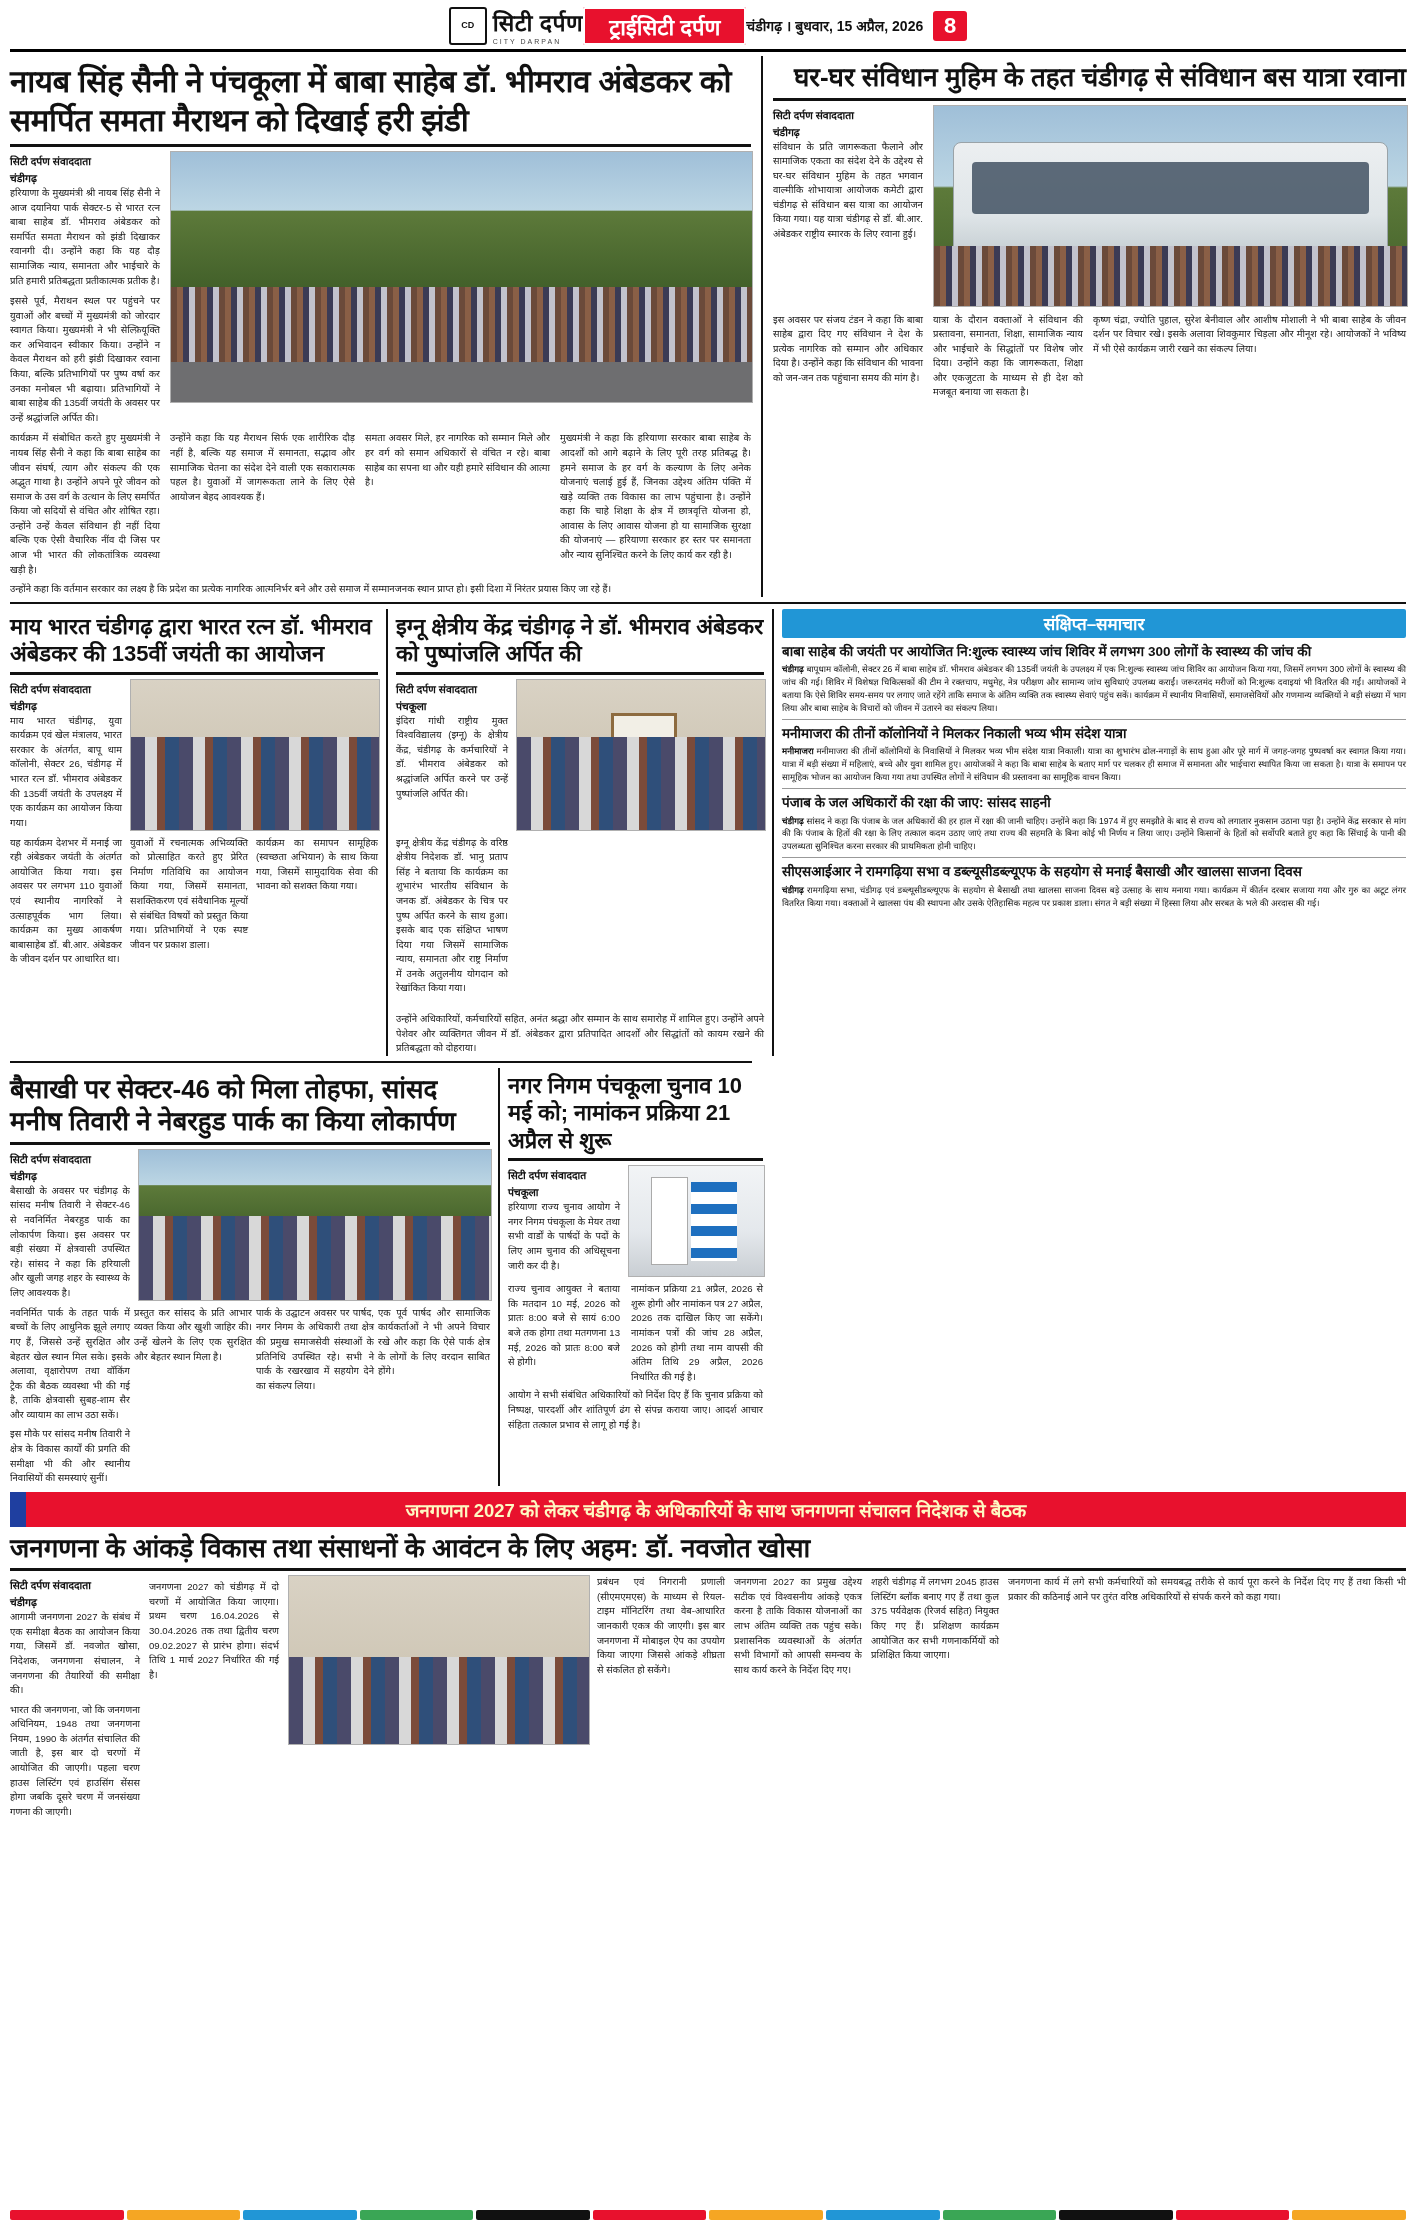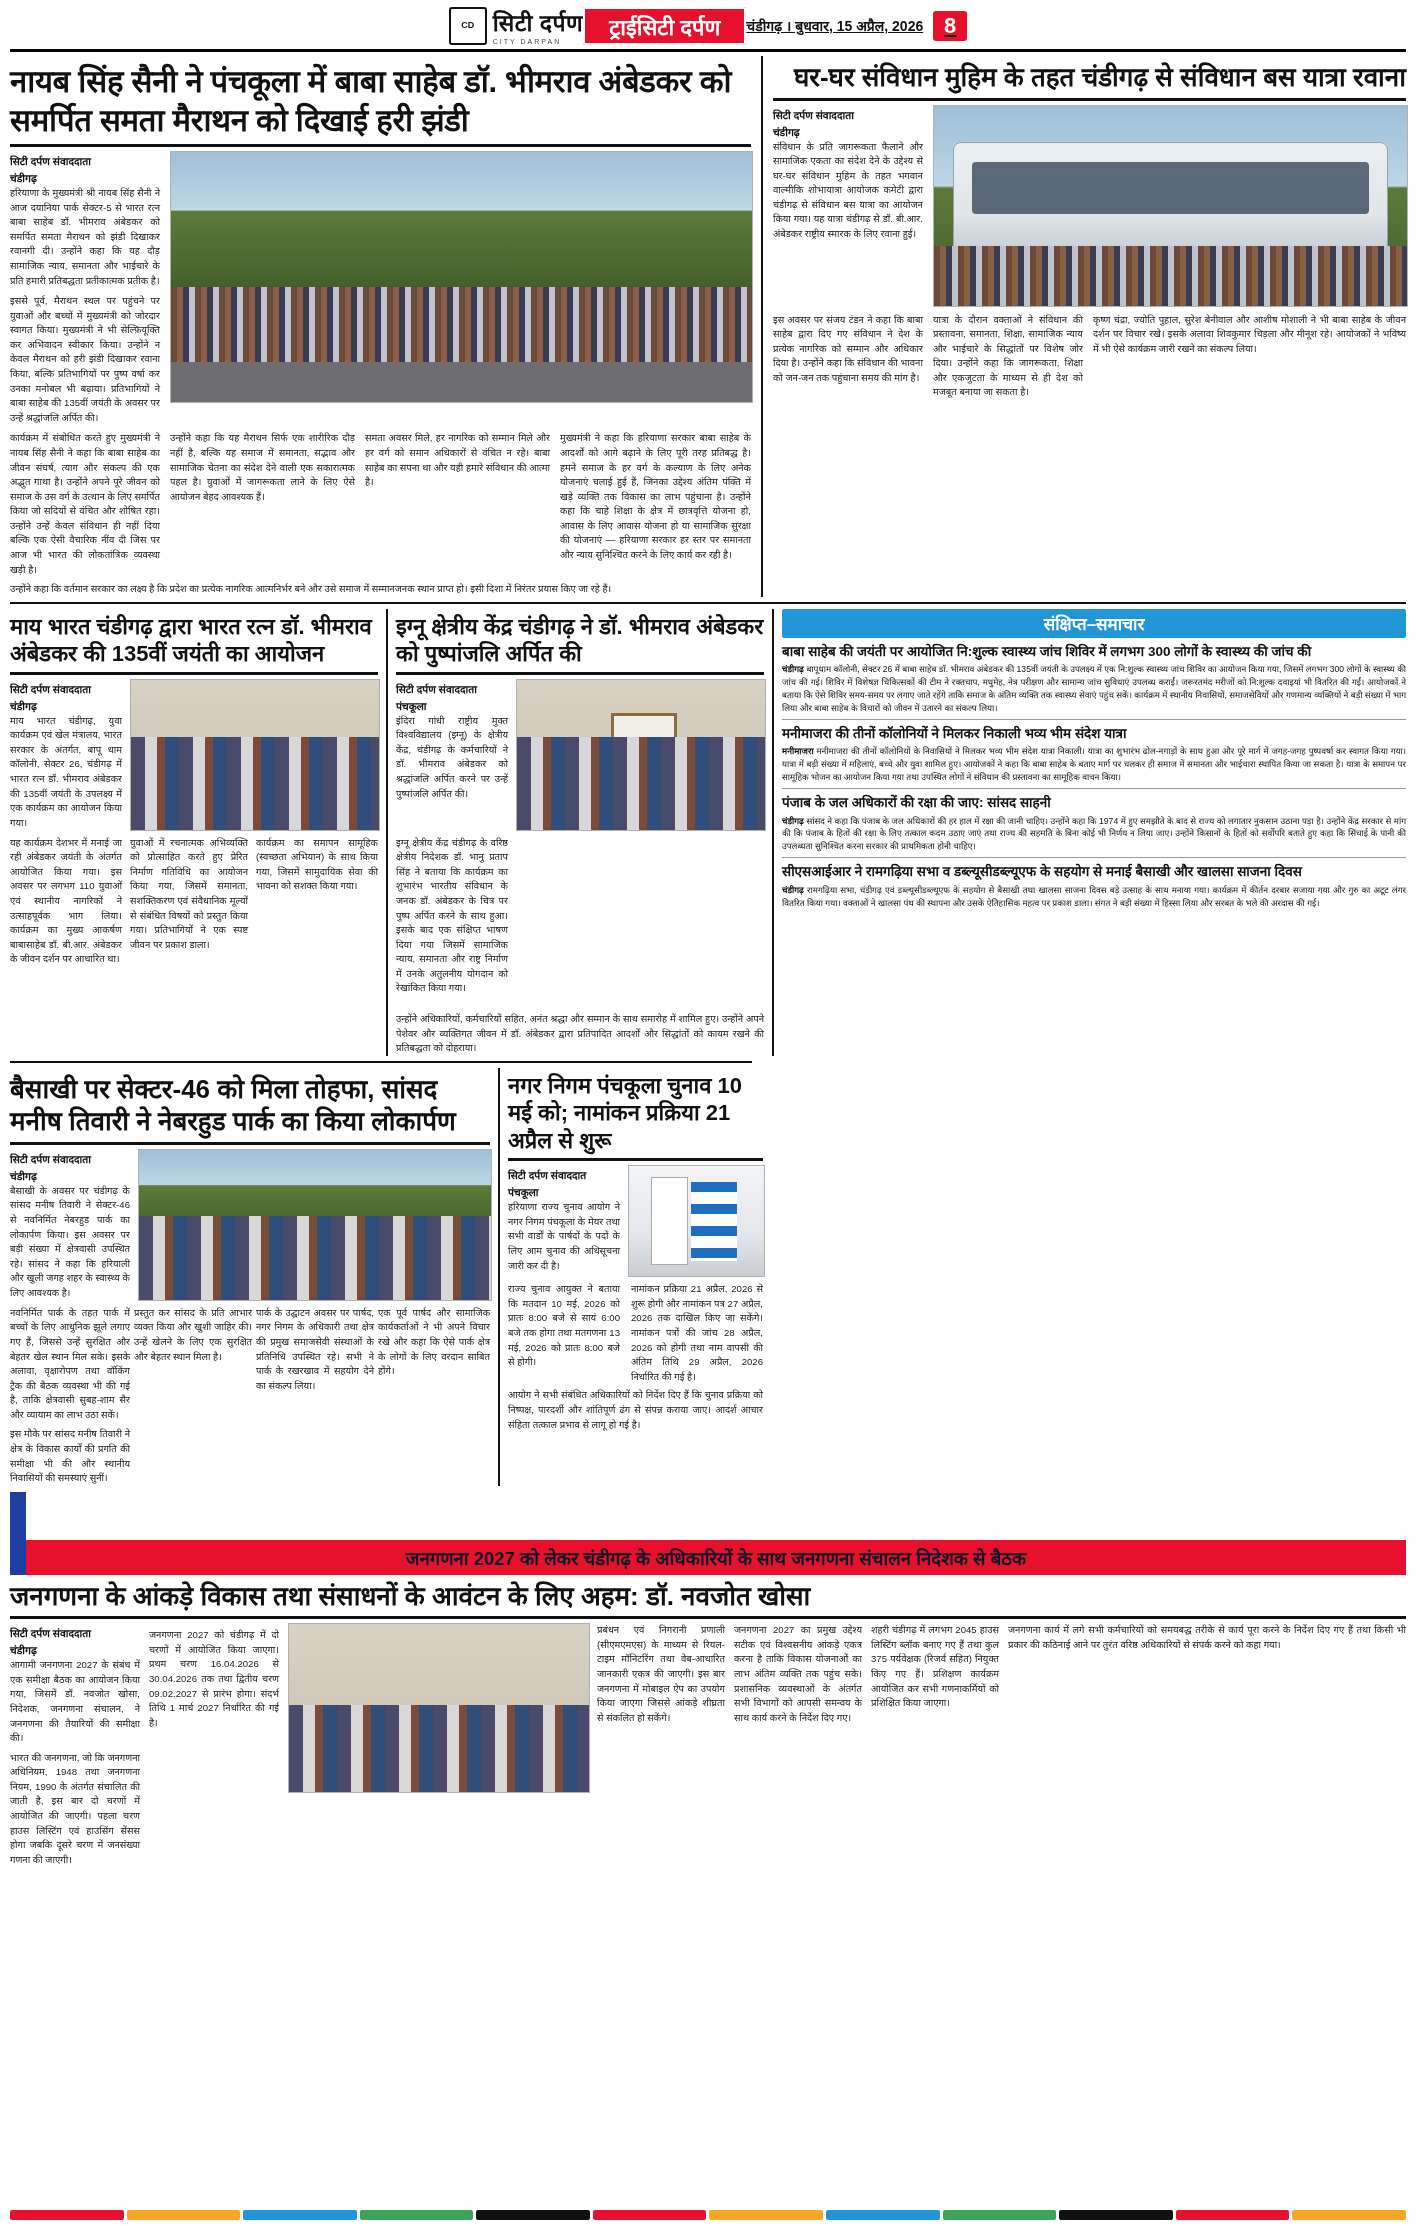--- a/index.html
+++ b/index.html
@@ -7,21 +7,21 @@
   body{font-family:"Liberation Sans", sans-serif; color:#111;}
   .page{width:1416px;height:2226px;position:relative;background:#fff;box-sizing:border-box;padding:6px 10px;}
   
   .masthead{display:flex;align-items:center;justify-content:center;border-bottom:3px solid #000;padding-bottom:4px;}
   .logo{display:flex;align-items:center;gap:6px;}
   .logo-mark{width:34px;height:34px;border:2px solid #111;border-radius:3px;display:flex;align-items:center;justify-content:center;font-size:9px;font-weight:bold;line-height:1;text-align:center;}
   .logo-text{font-size:23px;font-weight:bold;letter-spacing:.5px;}
   .logo-sub{font-size:7px;color:#444;letter-spacing:2px;}
   .center-band{background:#e8112d;color:#fff;padding:4px 26px;border-radius:2px;font-size:22px;font-weight:bold;box-shadow:0 0 0 2px #fff inset;}
   .center-wrap{display:flex;flex-direction:column;align-items:center;}
-  .edition{display:flex;align-items:center;gap:10px;font-size:14px;font-weight:bold;text-decoration:underline;}
+  .edition{display:flex;align-items:center;gap:10px;font-size:14px;font-weight:bold;}
   .pagenum{background:#e8112d;color:#fff;font-size:22px;font-weight:bold;width:34px;height:30px;display:flex;align-items:center;justify-content:center;border-radius:3px;}
   
   .rule{border-top:2px solid #111;margin:5px 0;}
   .thin{border-top:1px solid #999;margin:4px 0;}
   h1.head{font-size:31px;line-height:1.26;font-weight:bold;margin:6px 0 2px;letter-spacing:-.3px;}
   h2.head{font-size:26px;line-height:1.25;font-weight:bold;margin:5px 0 2px;}
   h3.head{font-size:22px;line-height:1.25;font-weight:bold;margin:4px 0 2px;}
   .byline{font-size:10.5px;font-weight:bold;color:#111;margin:3px 0 1px;}
   .body-txt{font-size:9.6px;line-height:1.52;text-align:justify;color:#1a1a1a;}
   .photo{width:100%;background:#ccc;position:relative;overflow:hidden;border:1px solid #b0b0b0;}
@@ -45,21 +45,21 @@
   .bus-body{position:absolute;left:4%;right:4%;top:18%;bottom:16%;background:linear-gradient(180deg,#eceff1 0%,#dfe5e8 55%,#b9c3c8 100%);border-radius:8px;border:1px solid #9aa3a8;}
   .bus-win{position:absolute;left:8%;right:8%;top:28%;height:26%;background:#2c3e50;opacity:.75;border-radius:4px;}
   .indoor{position:absolute;inset:0;background:linear-gradient(180deg,#d9d2c4 0%,#cfc7b6 55%,#8c8375 100%);}
   .persons{position:absolute;left:0;right:0;bottom:0;height:62%;background:
      repeating-linear-gradient(90deg,#4a4a6a 0 14px,#d8d8d8 14px 26px,#7b4b3a 26px 34px,#2f4f7a 34px 48px);}
   .frame{position:absolute;left:38%;top:22%;width:24%;height:40%;background:#f2efe6;border:3px solid #8d6b3f;}
   .ballot{position:absolute;inset:0;background:linear-gradient(180deg,#f2f4f6 0%,#e4e8ec 60%,#c9ced3 100%);}
   .ballot .strip{position:absolute;left:16%;top:10%;width:26%;bottom:10%;background:#fff;border:1px solid #aaa;}
   .ballot .dots{position:absolute;left:46%;top:14%;width:34%;bottom:14%;background:repeating-linear-gradient(180deg,#1e6fbf 0 10px,#fff 10px 22px);}
   .banner2{display:flex;align-items:stretch;margin-top:6px;}
-  .banner2 .txt{flex:1;background:#e8112d;color:#0f172a;text-align:center;font-size:18.5px;font-weight:bold;padding:5px 0;margin-top:48px;}
+  .banner2 .txt{flex:1;background:#e8112d;color:#fef9c3;text-align:center;font-size:18.5px;font-weight:bold;padding:5px 0;}
   .capbar{height:3px;background:#111;margin:4px 0;}
 </style>
 </head>
 <body>
 
 <div class="page">
 
   <div class="masthead">
     <div class="logo">
       <div class="logo-mark">CD</div>

